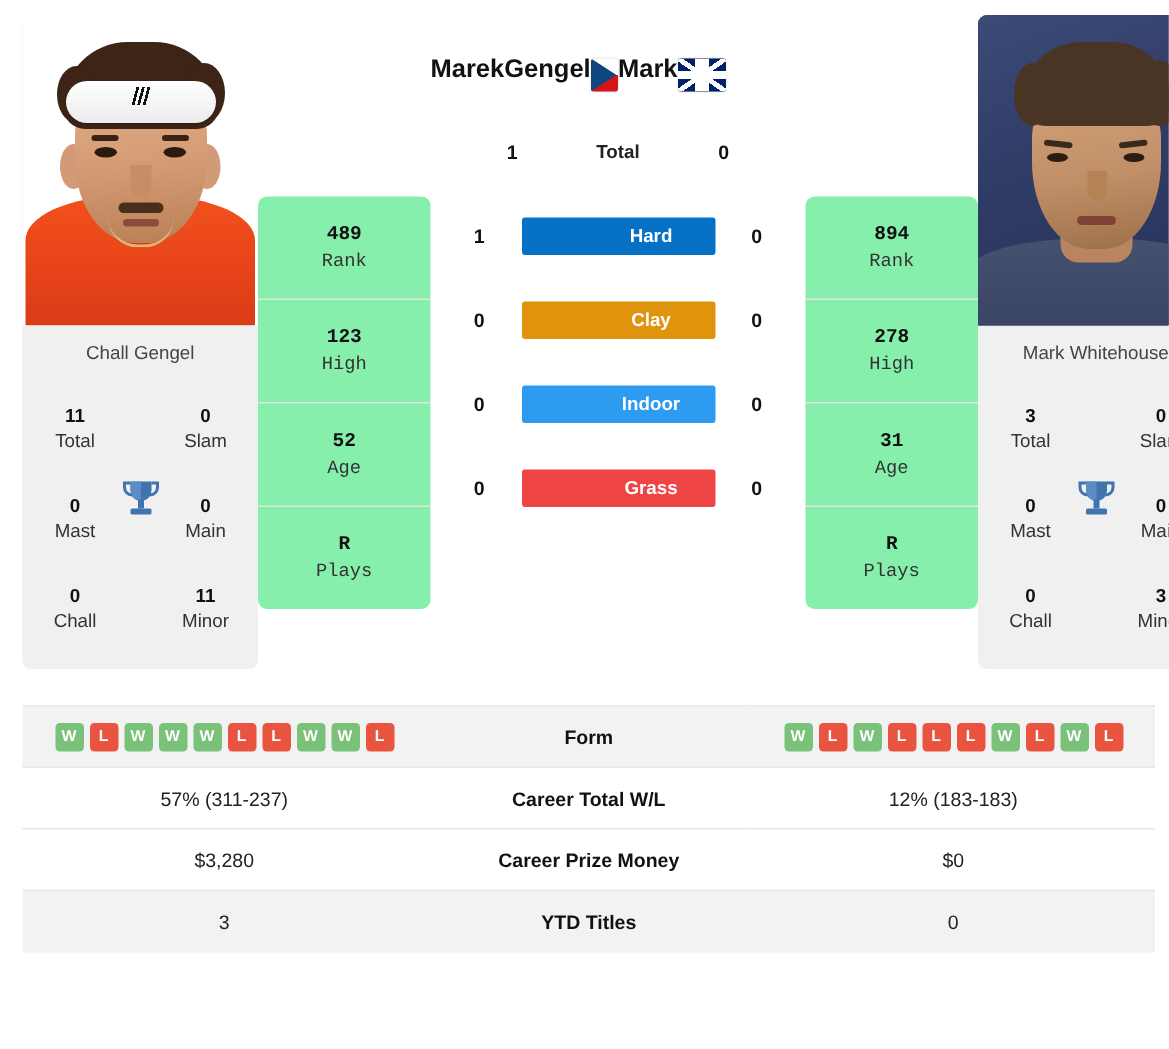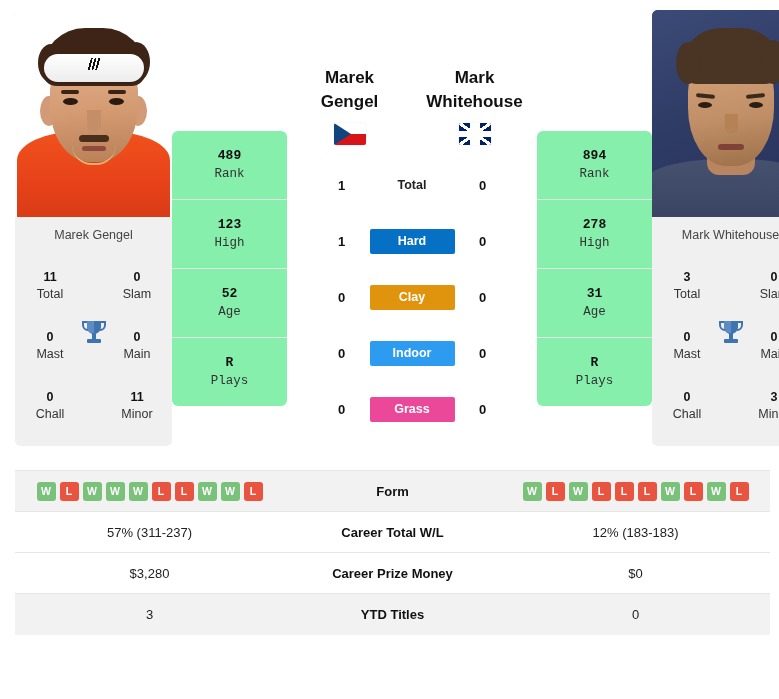--- a/index.html
+++ b/index.html
@@ -407,23 +407,22 @@
   }
   .names-row {
     display: flex;
     width: 100%;
     justify-content: space-between;
     align-items: flex-start;
   }
   .name-block {
     width: 125px;
     display: flex;
-    flex-direction: column;
+    flex-direction: row;
     align-items: center;
-    margin-top: 36px;
   }
 
   .flag {
     width: 32px;
     height: 22px;
     margin-top: 9px;
     border-radius: 2px;
     overflow: hidden;
     position: relative;
     box-shadow: 0 0 1px rgba(0,0,0,.25);
@@ -490,20 +489,21 @@
   }
   .surface-badge {
     width: 85px;
     height: 25px;
     line-height: 25px;
     text-align: center;
     font-size: 12.5px;
     font-weight: bold;
     color: #ffffff;
     border-radius: 2px;
+    padding-left: 44px;
   }
 
   
   .stats-table {
     width: 749px;
     margin: 0 15px;
     border-collapse: collapse;
     table-layout: fixed;
   }
   .stats-table tr { height: 41px; }
@@ -559,21 +559,21 @@
           </div>
         <div class="p1-brow-l"></div>
         <div class="p1-brow-r"></div>
         <div class="p1-eye-l"></div>
         <div class="p1-eye-r"></div>
         <div class="p1-nose"></div>
         <div class="p1-mous"></div>
         <div class="p1-mouth"></div>
         <div class="p1-chain"></div>
       </div>
-      <div class="panel-name">Marek Gengel</div>
+      <div class="panel-name">Chall Gengel</div>
       <div class="titles-grid">
         <div class="titles-row">
           <div class="t-cell">
             <div class="t-num">11</div>
             <div class="t-lab">Total</div>
           </div>
           <div class="t-cell">
             <div class="t-num">0</div>
             <div class="t-lab">Slam</div>
           </div>
@@ -632,21 +632,20 @@
 
     <div class="center-col">
       <div class="names-row">
         <div class="name-block">
           <div class="pname">Marek</div>
           <div class="pname">Gengel</div>
           <div class="flag flag-cz"></div>
         </div>
         <div class="name-block">
           <div class="pname">Mark</div>
-          <div class="pname">Whitehouse</div>
           <div class="flag flag-gb"></div>
         </div>
       </div>
 
       <div class="h2h-rows" id="h2h-rows">
           <div class="h2h-row">
             <div class="h2h-score">1</div>
             <div class="h2h-label-plain">Total</div>
             <div class="h2h-score">0</div>
           </div>
@@ -660,21 +659,21 @@
             <div class="surface-badge" style="background: rgb(224, 147, 12);">Clay</div>
             <div class="h2h-score">0</div>
           </div>
           <div class="h2h-row">
             <div class="h2h-score">0</div>
             <div class="surface-badge" style="background: rgb(45, 155, 240);">Indoor</div>
             <div class="h2h-score">0</div>
           </div>
           <div class="h2h-row">
             <div class="h2h-score">0</div>
-            <div class="surface-badge" style="background: #ec4899;">Grass</div>
+            <div class="surface-badge" style="background: #ef4444;">Grass</div>
             <div class="h2h-score">0</div>
           </div>
         </div>
     </div>
 
     <div class="spec-card">
       <div class="spec-cell">
         <div class="spec-val">894</div>
         <div class="spec-lab">Rank</div>
       </div>

